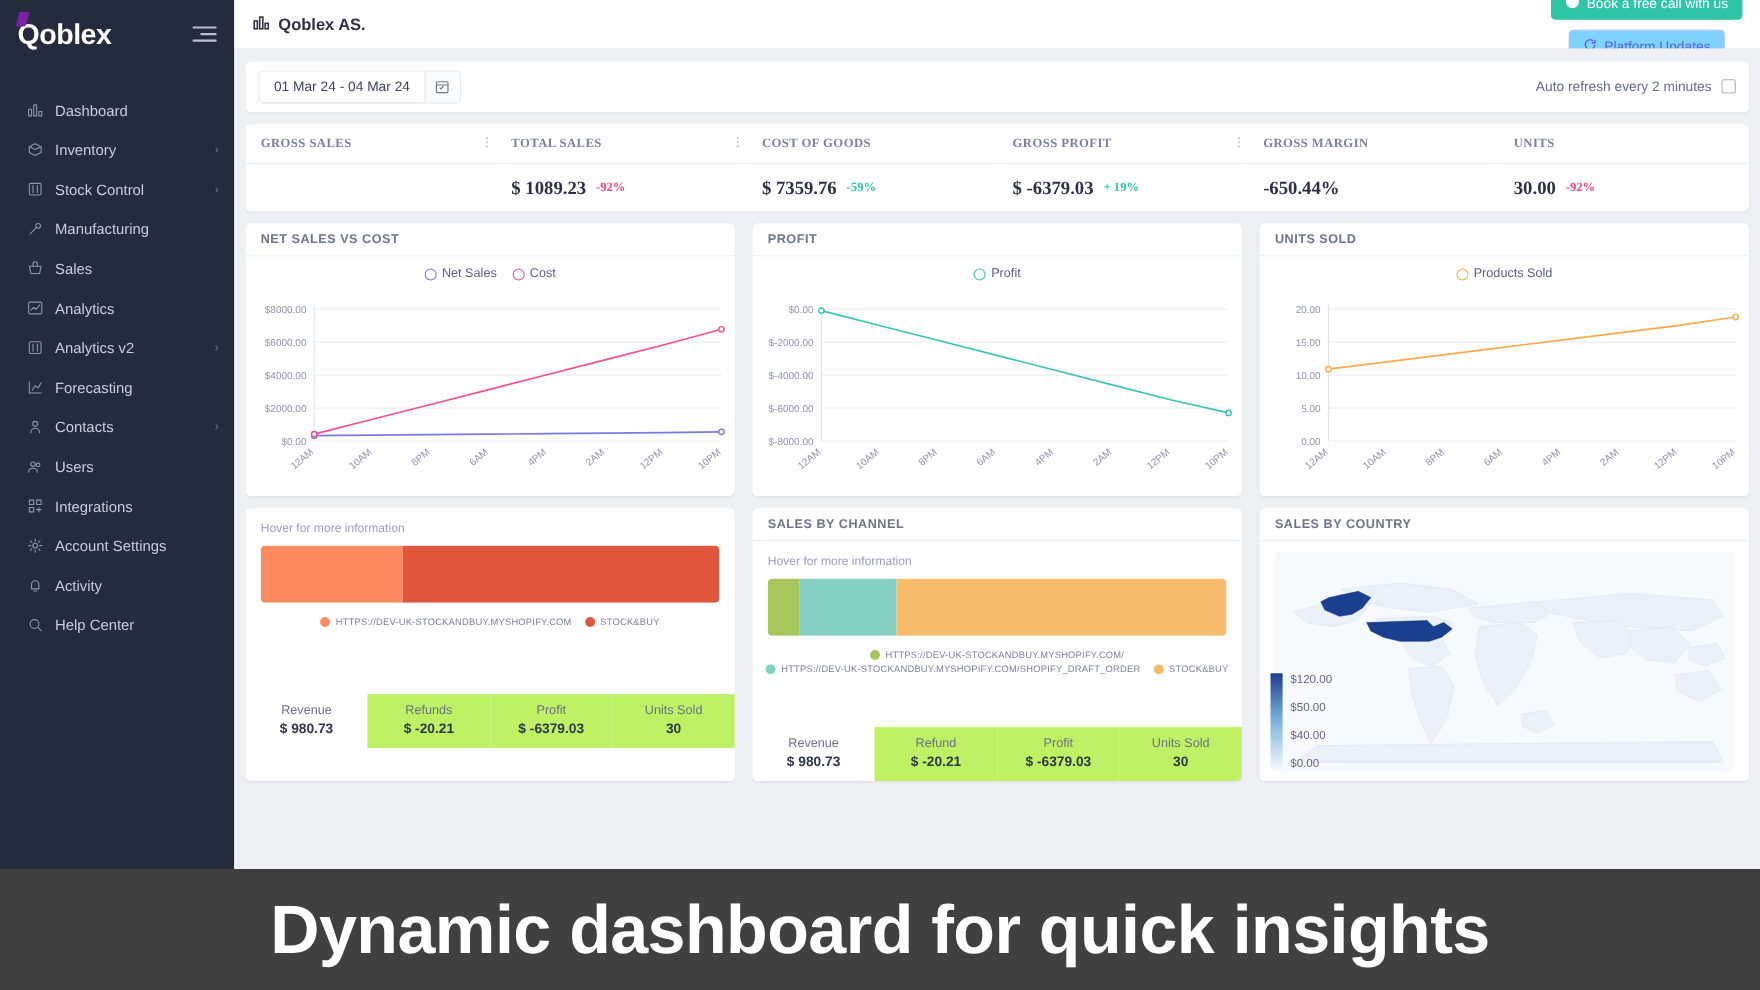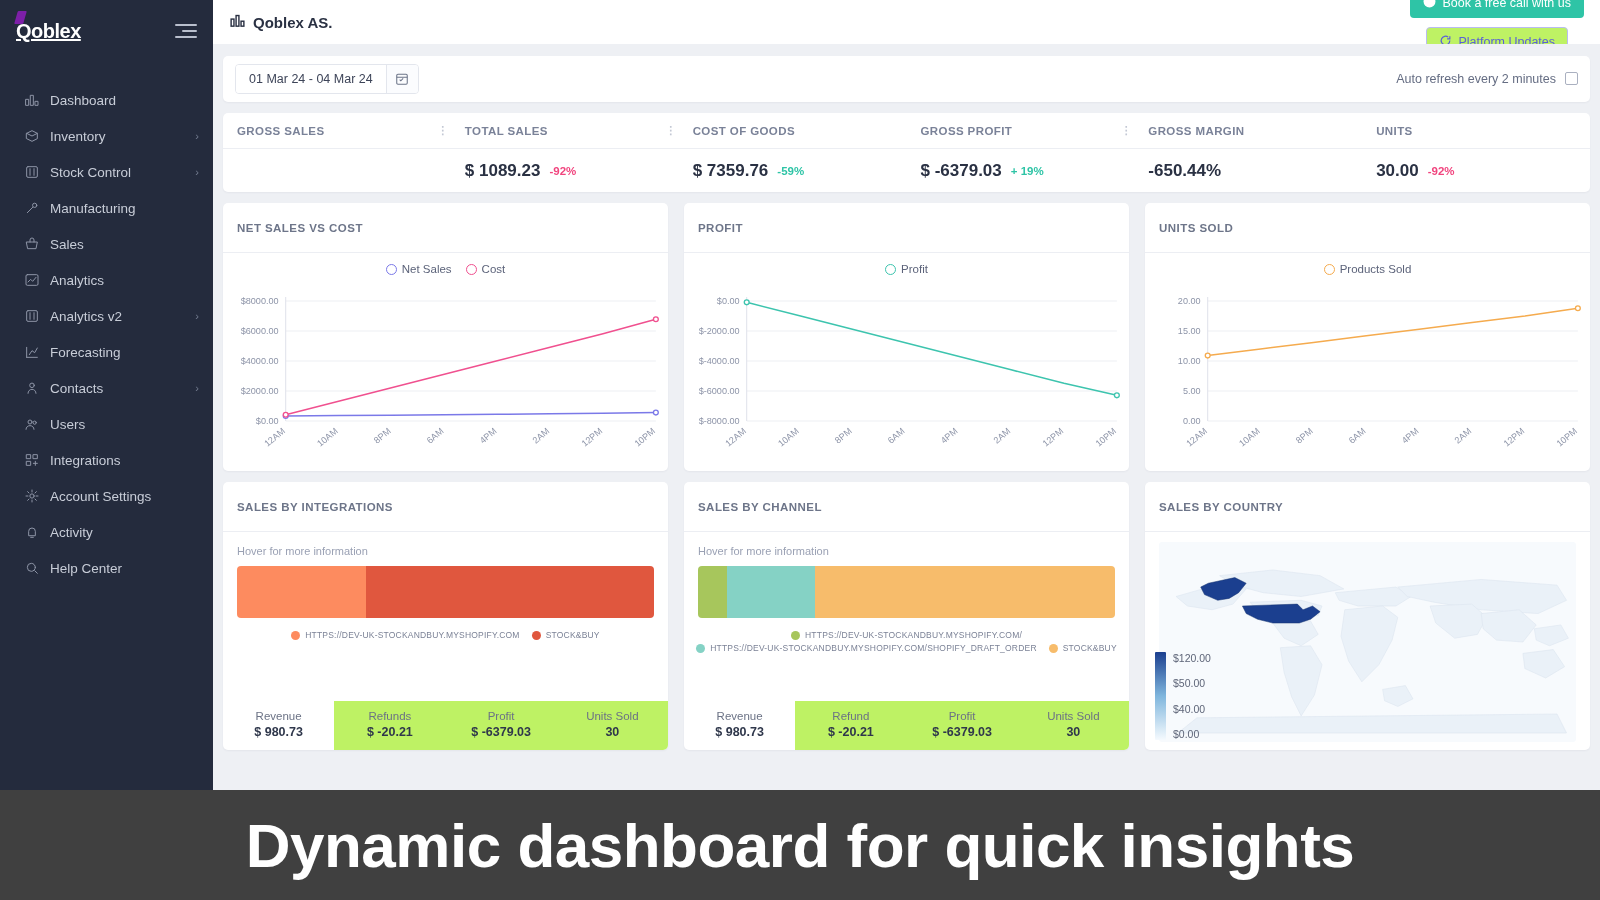--- a/index.html
+++ b/index.html
@@ -10,21 +10,21 @@
   }
   #app { position: relative; width: 1600px; height: 900px; }
 
   
   .sidebar {
     position: absolute; left: 0; top: 0; width: 213px; height: 790px;
     background: #242b3d; color: #c3c8d4;
   }
   .sb-brand { height: 62px; display: flex; align-items: center; padding: 0 16px; }
   .logo-wrap { display: flex; align-items: center; gap: 2px; flex: 1; }
-  .logo-text { font-size: 20px; font-weight: bold; color: #fff; letter-spacing: -0.5px; position: relative; text-decoration: underline; }
+  .logo-text { font-size: 26px; font-weight: bold; color: #fff; letter-spacing: -0.5px; position: relative; }
   .logo-slash {
     position: absolute; left: 16px; top: 11px; width: 9px; height: 13px;
     background: #7d1fa8; transform: skewX(-16deg); border-radius: 1px;
   }
   .hamburger { display: flex; flex-direction: column; gap: 4px; width: 22px; cursor: pointer; }
   .hamburger i { display: block; height: 2px; background: #b9bfcd; border-radius: 2px; }
   .hamburger i:nth-child(1) { width: 22px; }
   .hamburger i:nth-child(2) { width: 15px; margin-left: 7px; }
   .hamburger i:nth-child(3) { width: 22px; }
 
@@ -45,21 +45,21 @@
   }
   .tb-title { display: flex; align-items: center; gap: 7px; font-size: 15px; font-weight: bold; color: #2a3143; }
   .tb-title svg { width: 17px; height: 17px; }
   .tb-actions { margin-left: auto; display: flex; align-items: center; gap: 9px; flex-direction: column; }
   .btn-teal {
     display: flex; align-items: center; gap: 6px; background: #2ec4a6; color: #fff;
     font-size: 12.5px; padding: 7px 13px; border-radius: 4px; cursor: pointer; border: none;
   }
   .btn-teal svg { width: 13px; height: 13px; }
   .btn-outline {
-    display: flex; align-items: center; gap: 6px; background: #bef264; color: #5a5fd8;
+    display: flex; align-items: center; gap: 6px; background: #7dd3fc; color: #5a5fd8;
     font-size: 12.5px; padding: 6px 12px; border-radius: 4px; cursor: pointer;
     border: 1px solid #b9bcf0;
   }
   .btn-outline svg { width: 13px; height: 13px; }
 
   
   .content { position: absolute; left: 213px; top: 44px; width: 1387px; height: 746px; background: #eef0f4; padding: 12px 10px 0 10px; }
 
   .filterbar {
     background: #fff; border-radius: 5px; height: 46px; display: flex; align-items: center;
@@ -70,39 +70,39 @@
   .daterange .dr-btn { display: flex; align-items: center; justify-content: center; width: 32px; border-left: 1px solid #e3e6ed; background: #fbfcfe; cursor: pointer; }
   .daterange .dr-btn svg { width: 14px; height: 14px; color: #6c7488; }
   .autorefresh { margin-left: auto; display: flex; align-items: flex-start; gap: 9px; font-size: 12.5px; color: #656d83; }
   .cbox { width: 13px; height: 13px; border: 1.4px solid #aab0c0; border-radius: 2px; background: #fff; cursor: pointer; }
 
   
   .kpi-strip {
     margin-top: 11px; background: #fff; border-radius: 5px; display: flex;
     box-shadow: 0 1px 2px rgba(30,40,70,.05); overflow: hidden;
   }
-  .kpi { flex: 1; min-width: 0; }
+  .kpi { flex: 1; min-width: 0; font-family: Liberation Serif, serif; }
   .kpi-head {
     height: 36px; display: flex; align-items: center; padding: 0 0 0 14px;
     border-bottom: 1px solid #eceef3; font-size: 11.5px; font-weight: bold;
     letter-spacing: .4px; color: #7a8298;
   }
   .kpi-head span.t { flex: 1; }
   .dots { width: 16px; color: #c3c8d4; font-size: 11px; letter-spacing: 0; line-height: .8; text-align: center; cursor: pointer; }
   .kpi-body { height: 43px; display: flex; align-items: center; gap: 9px; padding: 0 14px; }
   .kpi-val { font-size: 17px; font-weight: bold; color: #2a3143; white-space: nowrap; }
   .kpi-delta { font-size: 11.5px; font-weight: bold; white-space: nowrap; }
   .neg { color: #f1447e; }
   .pos { color: #2ec4a6; }
 
   
   .grid { margin-top: 11px; display: grid; grid-template-columns: 1fr 1fr 1fr; gap: 11px 16px; }
   .card { background: #fff; border-radius: 5px; box-shadow: 0 1px 2px rgba(30,40,70,.05); overflow: hidden; }
   .card-head {
-    height: 50px; display: flex; align-items: center; padding: 0 14px;
+    height: 30px; display: flex; align-items: center; padding: 0 14px;
     border-bottom: 1px solid #eceef3; font-size: 11.5px; font-weight: bold;
     letter-spacing: .45px; color: #6d7589;
   }
   .card-body { height: 218px; position: relative; }
 
   
   .chartlegend { position: absolute; top: 10px; left: 0; width: 100%; display: flex; justify-content: center; gap: 14px; }
   .lg { display: flex; align-items: center; gap: 5px; font-size: 11.5px; color: #5c637a; }
   .lg-ring { width: 11px; height: 11px; border-radius: 50%; border: 1.6px solid #999; }
   svg.plot { position: absolute; left: 0; top: 0; width: 100%; height: 100%; }
@@ -515,21 +515,20 @@
               <text x="375.7142857142857" y="179" class="tickx" transform="rotate(-40 375.7142857142857 179)" text-anchor="end">12PM</text>
               <text x="428" y="179" class="tickx" transform="rotate(-40 428 179)" text-anchor="end">10PM</text>
               <polyline points="62,102.6 114.28571428571428,96 166.57142857142856,89.39999999999999 218.85714285714286,82.80000000000001 271.1428571428571,76.2 323.42857142857144,69.60000000000001 375.7142857142857,63 428,55.19999999999999" fill="none" stroke="#f5ab4e" stroke-width="1.5"></polyline>
               <circle cx="62" cy="102.6" r="2.4" fill="#fff" stroke="#f5ab4e" stroke-width="1.3"></circle>
               <circle cx="428" cy="55.19999999999999" r="2.4" fill="#fff" stroke="#f5ab4e" stroke-width="1.3"></circle>
             </svg>
         </div>
       </div>
 
       <div class="card">
-        <div class="card-head">SALES BY INTEGRATIONS</div>
         <div class="card-body">
           <div class="hint">Hover for more information</div>
           <div class="hbar" id="bar-int">
               <div style="width: 31%; background: rgb(253, 139, 95);"></div>
               <div style="width: 69%; background: rgb(224, 87, 62);"></div>
             </div>
           <div class="blegend" id="leg-int">
               <div class="blg">
                 <span class="bdot" style="background:#fd8b5f"></span>
                 <span>HTTPS://DEV-UK-STOCKANDBUY.MYSHOPIFY.COM</span>

